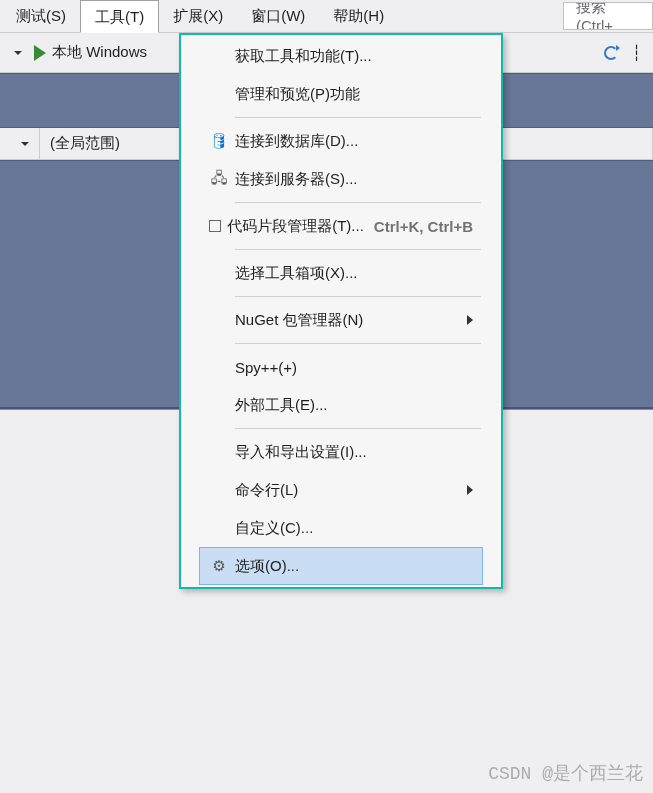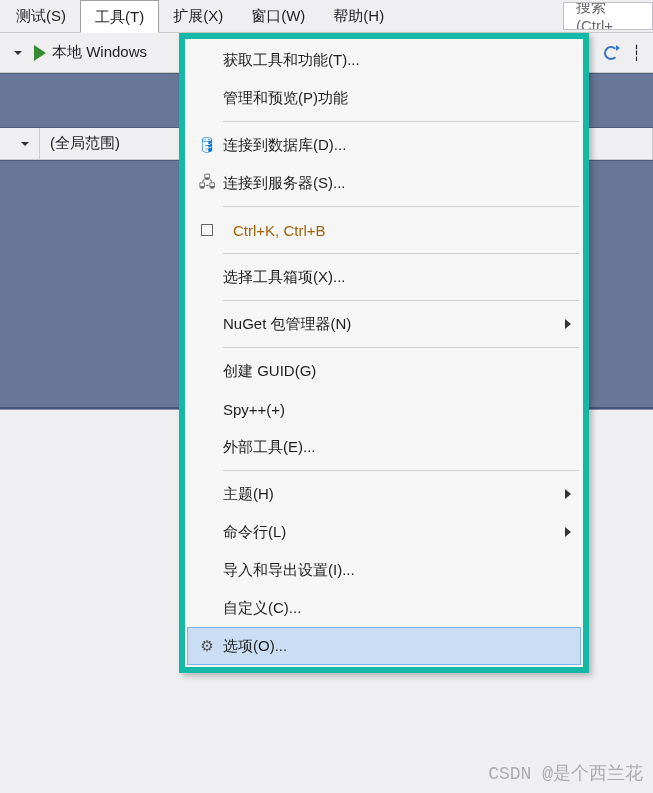--- a/index.html
+++ b/index.html
@@ -121,44 +121,44 @@
     }
     .lower {
       background: #efeff2;
       height: 360px;
     }
     
     .dropdown {
       position: absolute;
       top: 33px;
       left: 179px;
-      width: 410px;
+      width: 324px;
       background: #f6f6f6;
-      border: 6px solid #14b8a6;
+      border: 2px solid #14b8a6;
       box-shadow: 3px 3px 6px rgba(0,0,0,.25);
       z-index: 100;
-      padding: 2px 2px;
+      padding: 2px 18px;
     }
     .dd-item {
       display: flex;
       align-items: center;
       height: 38px;
       padding: 0 10px 0 4px;
       white-space: nowrap;
       cursor: default;
     }
     .dd-item .iconcol {
       width: 32px;
       display: flex;
       justify-content: center;
       align-items: center;
       font-size: 15px;
     }
     .dd-item .label { flex: 1; }
-    .dd-item .shortcut { color: #a16207; margin-left: 10px; }
+    .dd-item .shortcut { color: #737373; margin-left: 10px; font-weight: bold; }
     .dd-item .submenu-arrow {
       width: 0; height: 0;
       border-left: 6px solid #333;
       border-top: 5px solid transparent;
       border-bottom: 5px solid transparent;
       margin-left: 6px;
     }
     .dd-sep {
       height: 1px;
       background: #d0d0d0;
@@ -257,60 +257,52 @@
   </div>
   <div class="dd-item">
     <span class="iconcol icon-server">🖧</span>
     <span class="label">连接到服务器(S)...</span>
   </div>
   <div class="dd-sep"></div>
   <div class="dd-item">
     <span class="iconcol">
         <span class="icon-box"></span>
       </span>
+    <span class="label">代码片段管理器(T)...</span>
     <span class="shortcut">Ctrl+K, Ctrl+B</span>
   </div>
   <div class="dd-sep"></div>
   <div class="dd-item">
     <span class="iconcol"></span>
     <span class="label">选择工具箱项(X)...</span>
   </div>
   <div class="dd-sep"></div>
   <div class="dd-item">
     <span class="iconcol"></span>
     <span class="label">NuGet 包管理器(N)</span>
     <span class="submenu-arrow"></span>
   </div>
   <div class="dd-sep"></div>
   <div class="dd-item">
     <span class="iconcol"></span>
-    <span class="label">创建 GUID(G)</span>
-  </div>
-  <div class="dd-item">
-    <span class="iconcol"></span>
     <span class="label">Spy++(+)</span>
   </div>
   <div class="dd-item">
     <span class="iconcol"></span>
     <span class="label">外部工具(E)...</span>
   </div>
   <div class="dd-sep"></div>
   <div class="dd-item">
     <span class="iconcol"></span>
-    <span class="label">主题(H)</span>
-    <span class="submenu-arrow"></span>
+    <span class="label">导入和导出设置(I)...</span>
   </div>
   <div class="dd-item">
     <span class="iconcol"></span>
     <span class="label">命令行(L)</span>
     <span class="submenu-arrow"></span>
-  </div>
-  <div class="dd-item">
-    <span class="iconcol"></span>
-    <span class="label">导入和导出设置(I)...</span>
   </div>
   <div class="dd-item">
     <span class="iconcol"></span>
     <span class="label">自定义(C)...</span>
   </div>
   <div class="dd-item highlighted">
     <span class="iconcol icon-gear">⚙</span>
     <span class="label">选项(O)...</span>
   </div>
 </div>

